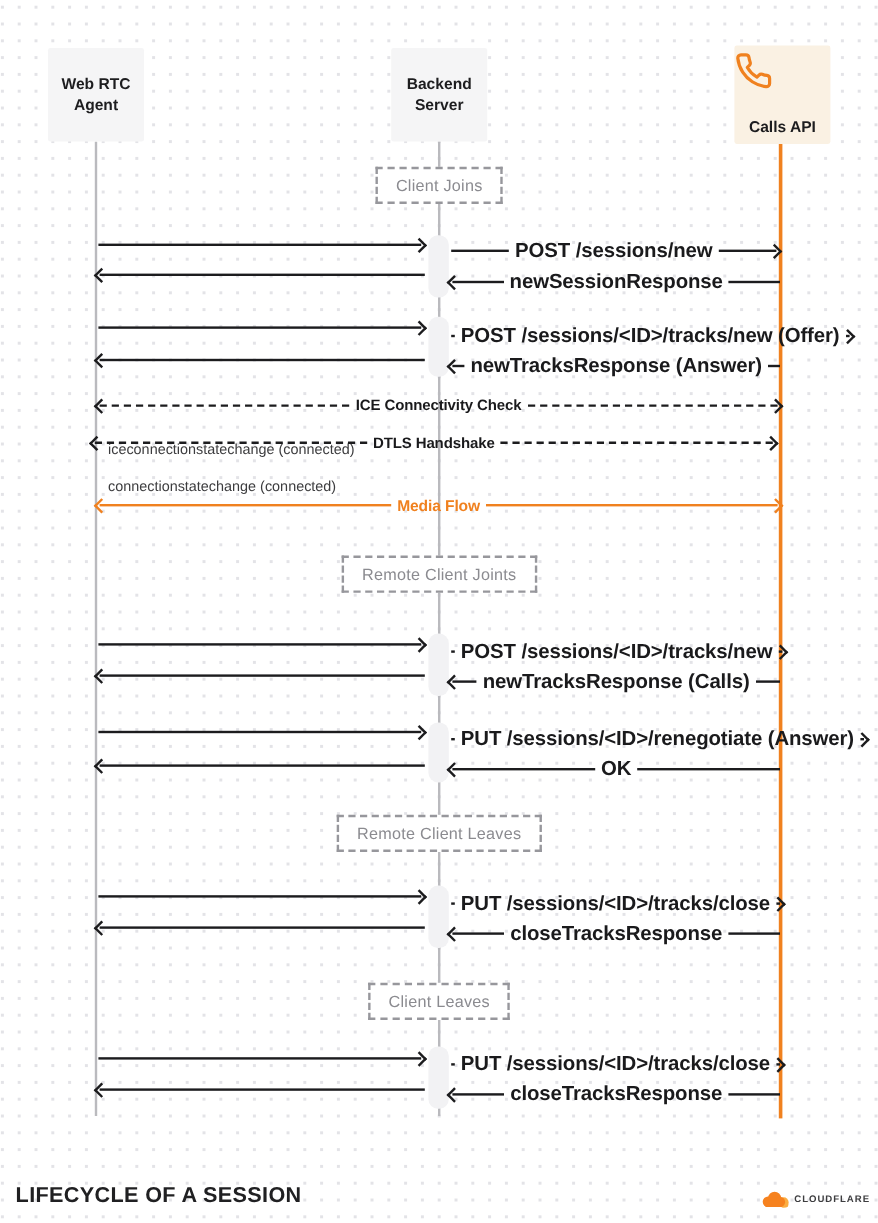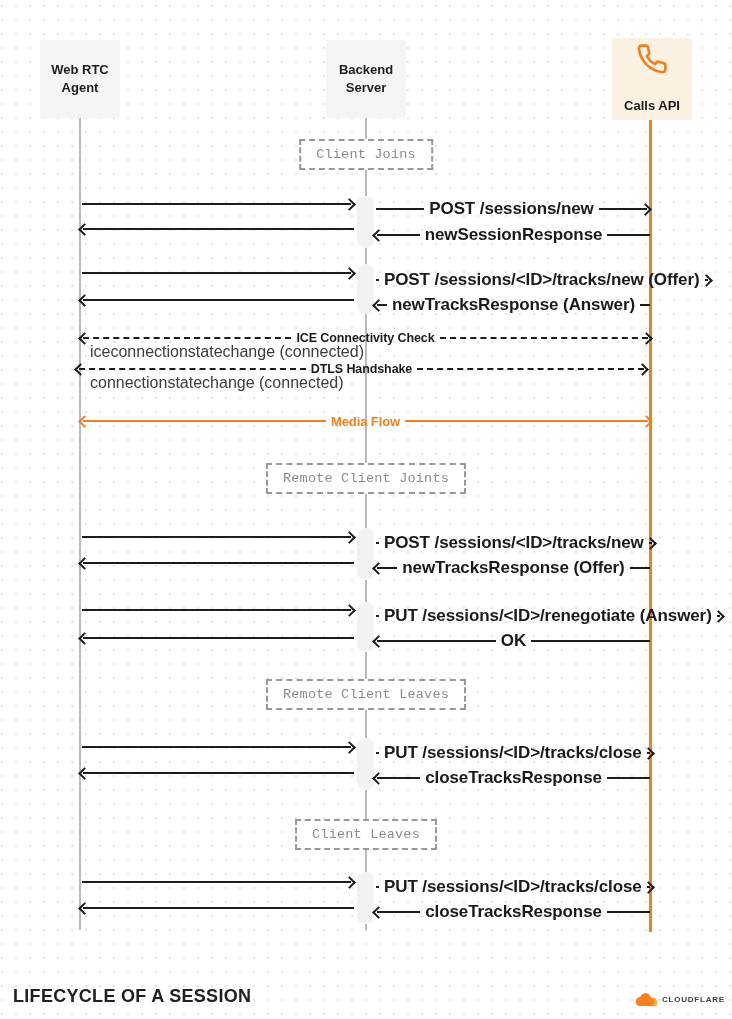--- a/index.html
+++ b/index.html
@@ -16,48 +16,48 @@
   
   .lifeline { position:absolute; top:118px; height:812px; width:2px; background:#bababe; }
   .lifeline.orange { top:120px; width:3px; background:#f0811f; }
 
   
   .activation { position:absolute; left:357px; width:17px; background:#f2f2f4; border-radius:8px; }
 
   
   .actor {
     position:absolute; width:80px; height:78px; background:#f5f5f6; border-radius:2px;
-    display:flex; flex-direction:column; align-items:center; justify-content:center;
+    display:flex; flex-direction:column; justify-content:center;
     font-weight:bold; font-size:13px; color:#1d1d1f; text-align:center; line-height:1.35;
   }
   .actor.calls { height:82px; background:#faf1e3; gap:22px; }
   .actor .txt { width:100%; }
 
   
   .phase {
     position:absolute; left:366px; transform:translateX(-50%);
     border:2px dashed #97979c; background:#ffffff;
     color:#8b8b90; font-size:13.5px; letter-spacing:.2px;
-    padding:6px 15px; white-space:nowrap;font-family:Liberation Mono, monospace;
+    padding:6px 15px; white-space:nowrap;
   }
 
   
   .seg { position:absolute; height:14px; display:flex; align-items:center; }
   .ln { flex:1; min-width:3px; height:0; border-top:2.5px solid #1c1c1e; }
   .ln.dash { border-top-style:dashed; }
   .ln.or { border-top-color:#f0811f; }
   .chev { width:9px; height:9px; flex:0 0 9px; border-top:2.5px solid #1c1c1e; border-right:2.5px solid #1c1c1e; }
   .chev.r { transform:rotate(45deg); margin-left:-6px; }
   .chev.l { transform:rotate(-135deg); margin-right:-6px; }
   .chev.or { border-color:#f0811f; }
   .lbl { font-weight:bold; font-size:17px; letter-spacing:-0.1px; color:#1a1a1c; padding:0 5px; white-space:nowrap; }
   .lbl.or { color:#f0811f; font-size:13px; }
 
   
-  .note { position:absolute; font-size:16px; color:#3c3c3e; white-space:nowrap; }
+  .note { position:absolute; font-size:12px; color:#3c3c3e; white-space:nowrap;margin-top:24px; }
 
   
   .footer-title { position:absolute; left:13px; top:986px; font-weight:bold; font-size:18px; letter-spacing:.3px; color:#202022; }
   .brand { position:absolute; right:7px; top:991px; display:flex; align-items:center; gap:3px; }
   .brand-name { font-weight:bold; font-size:8px; letter-spacing:.8px; color:#3d3d3f; }
 </style>
 </head>
 <body>
 
 <div class="canvas">
@@ -165,21 +165,21 @@
   </div>
   <div class="seg" style="left:376px;top:536px;width:274px">
     <i class="ln"></i>
     <span class="lbl">POST /sessions/&lt;ID&gt;/tracks/new</span>
     <i class="ln"></i>
       <i class="chev r"></i>
   </div>
   <div class="seg" style="left:374px;top:561px;width:276px">
     <i class="chev l"></i>
       <i class="ln"></i>
-    <span class="lbl">newTracksResponse (Offer)</span>
+    <span class="lbl">newTracksResponse (Calls)</span>
     <i class="ln"></i>
   </div>
   <div class="seg" style="left:80px;top:556px;width:274px">
     <i class="chev l"></i>
       <i class="ln"></i>
   </div>
 
   <div class="seg" style="left:82px;top:603px;width:272px">
     <i class="ln"></i>
       <i class="chev r"></i>

